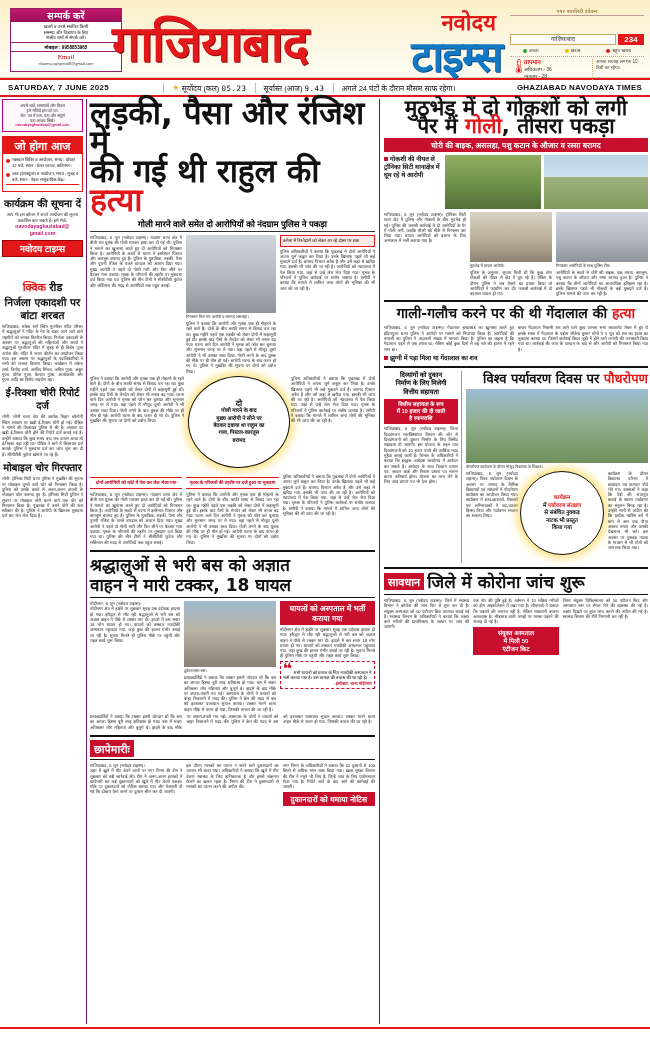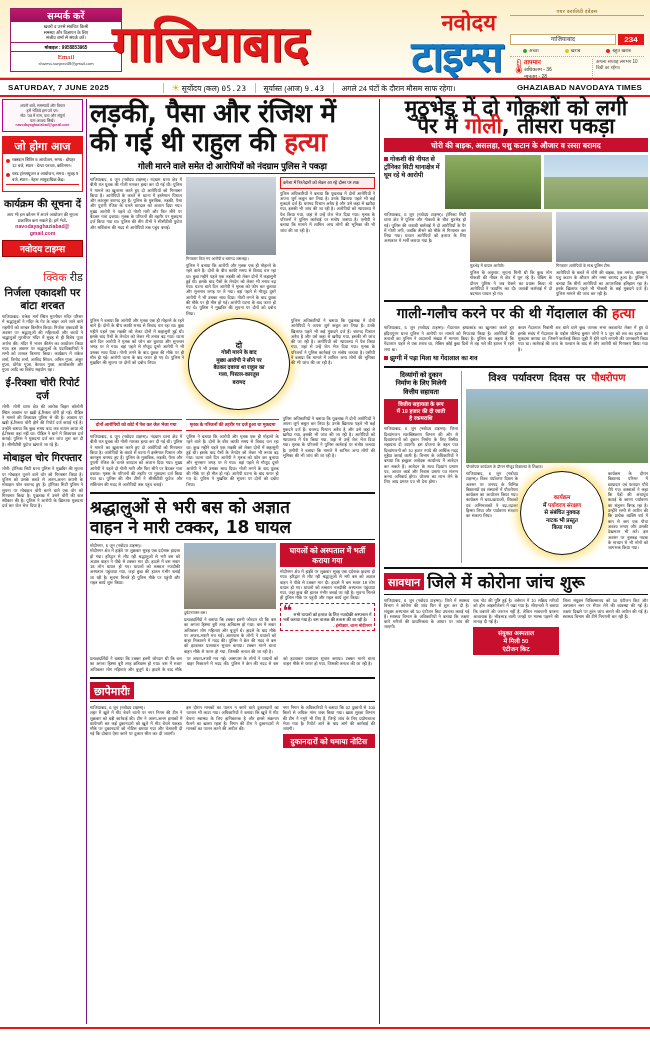--- a/index.html
+++ b/index.html
@@ -84,21 +84,21 @@
   .col-left { position:absolute; left:2px; top:0; width: 85px; height: 925px; border-right:1px solid #701a75; padding-right:3px; }
   .col-main { position:absolute; left: 90px; top:0; width: 290px; height: 925px; border-right:1px solid #333; padding-right:4px;}
   .col-right { position:absolute; left: 384px; top:0; width: 264px; height: 925px; }
 
   
   .body-text { font-size:4.1px; line-height:5.3px; text-align:justify; color:#1a1a1a; word-spacing:.4px; }
 
   
   .hd-red { color:#e2181b; }
   .hl-main {
-    font-size: 26px; font-weight:900; line-height: 29px; color:#111;
+    font-size: 32px; font-weight:900; line-height: 29px; color:#111;
     font-family:"DejaVu Sans", sans-serif; letter-spacing:-.3px;
   }
   .hl-sub { font-size: 8.5px; font-weight:bold; text-align:center; margin-top:3px; padding-bottom:2px; border-bottom:1px solid #333;}
   .hl-r {
     font-size: 21px; font-weight:900; line-height: 18px; color:#111; text-align:center;
     font-family:"DejaVu Sans", sans-serif;
   }
   .redbar {
     background:#c8102e; color:#fff; font-size:7.5px; font-weight:bold; text-align:center;
     padding:2px 2px; margin-top:3px; letter-spacing:.1px;
@@ -111,21 +111,21 @@
   .box-red { border:1px solid #e2181b; margin-top:4px; }
   .box-red-title { background:#e2181b; color:#fff; font-size:11px; font-weight:900; text-align:center; padding:1px 0; font-family:"DejaVu Sans",sans-serif;}
   .box-red-body { padding:3px; font-size:4.2px; line-height:5.6px; color:#111;}
   .bullet-item { position:relative; padding-left:6px; margin-bottom:3px;}
   .bullet-item:before { content:""; position:absolute; left:0; top:1.5px; width:4px; height:4px; border-radius:50%; background:#e2181b;}
   .underline-red { border-bottom:1.5px solid #e2181b; display:block; padding-bottom:2px;}
   .invite-title { font-size:10px; font-weight:900; text-align:center; margin-top:4px; color:#111; font-family:"DejaVu Sans",sans-serif;}
   .invite-body { font-size:4.2px; line-height:5.4px; text-align:center; color:#222; margin-top:2px;}
   .mailtxt { color:#c2186f; font-size:5.2px; text-align:center; font-weight:bold; line-height:7px;}
   .nav-stamp { background:#e2181b; color:#fff; font-size:9px; font-weight:900; text-align:center; padding:1px 0; margin-top:3px; border:1px solid #900;}
-  .quick-read { text-align:right; margin-top:12px; font-size:11px; font-weight:400;}
+  .quick-read { text-align:center; margin-top:22px; font-size:11px; font-weight:700;}
   .quick-read .q1 { color:#e2181b; }
   .quick-read .q2 { color:#111; }
   .qr-head { font-size:10.5px; font-weight:900; line-height:13px; text-align:center; color:#111; margin-top:2px; font-family:"DejaVu Sans",sans-serif;}
   .mini-head { font-size:10px; font-weight:900; line-height:12.5px; text-align:center; color:#111; margin-top:5px; font-family:"DejaVu Sans",sans-serif; }
 
   
   .photo { background:#c9c9c9; position:relative; overflow:hidden; }
   .photo-cap { font-size:3.9px; line-height:5px; color:#222; padding-top:1px; }
   .ph-sky { background: linear-gradient(180deg,#b9d4e8 0%,#cfe2ef 40%,#9fb27e 41%,#7e9a5c 100%); }
   .ph-green { background: linear-gradient(180deg,#8fae62 0%,#6f9048 55%,#53703a 100%); }
@@ -437,21 +437,21 @@
           </div>
           <div class="redbar" style="font-size:5.4px; line-height:7px;">
             <div>वित्तीय सहायता के रूप</div>
             <div>में 10 हजार की दी जाती</div>
             <div>है रकमराशि</div>
           </div>
           <div class="body-text" style="margin-top:2px">गाजियाबाद, 6 जून (नवोदय टाइम्स)। जिला दिव्यांगजन सशक्तिकरण विभाग की ओर से दिव्यांगजनों को दुकान निर्माण के लिए वित्तीय सहायता दी जाएगी। इस योजना के तहत पात्र दिव्यांगजनों को 10 हजार रुपये की आर्थिक मदद मुहैया कराई जाती है। विभाग के अधिकारियों ने बताया कि इच्छुक आवेदक कार्यालय में आवेदन कर सकते हैं। आवेदन के साथ दिव्यांग प्रमाण पत्र, आधार कार्ड और निवास प्रमाण पत्र संलग्न करना अनिवार्य होगा। योजना का लाभ लेने के लिए आय प्रमाण पत्र भी देना होगा।</div>
         </div>
 
         <div style="flex:1">
-          <div class="hl-r" style="font-size:10px; line-height:16px; text-align:center;font-family:Liberation Mono, monospace;">
+          <div class="hl-r" style="font-size:13px; line-height:16px; text-align:right;">
             <span>विश्व पर्यावरण दिवस पर </span><span class="hd-red">पौधरोपण</span>
           </div>
           <div class="photo ph-group" style="height:74px; margin-top:2px;"></div>
           <div class="photo-cap">पौधरोपण कार्यक्रम के दौरान मौजूद विद्यालय के शिक्षक।</div>
 
           <div style="position:relative; margin-top:2px; height:92px;">
             <div style="position:absolute; left:0; top:0; width:52px;">
               <div class="body-text">गाजियाबाद, 6 जून (नवोदय टाइम्स)। विश्व पर्यावरण दिवस के अवसर पर जनपद के विभिन्न विद्यालयों एवं संस्थानों में पौधरोपण कार्यक्रम का आयोजन किया गया। कार्यक्रम में छात्र-छात्राओं, शिक्षकों एवं अभिभावकों ने बढ़-चढ़कर हिस्सा लिया और पर्यावरण संरक्षण का संकल्प लिया।</div>
             </div>
             <div class="circle-callout" style="position:absolute; left:54px; top:0; width:84px; height:84px; font-size:5.6px;">

